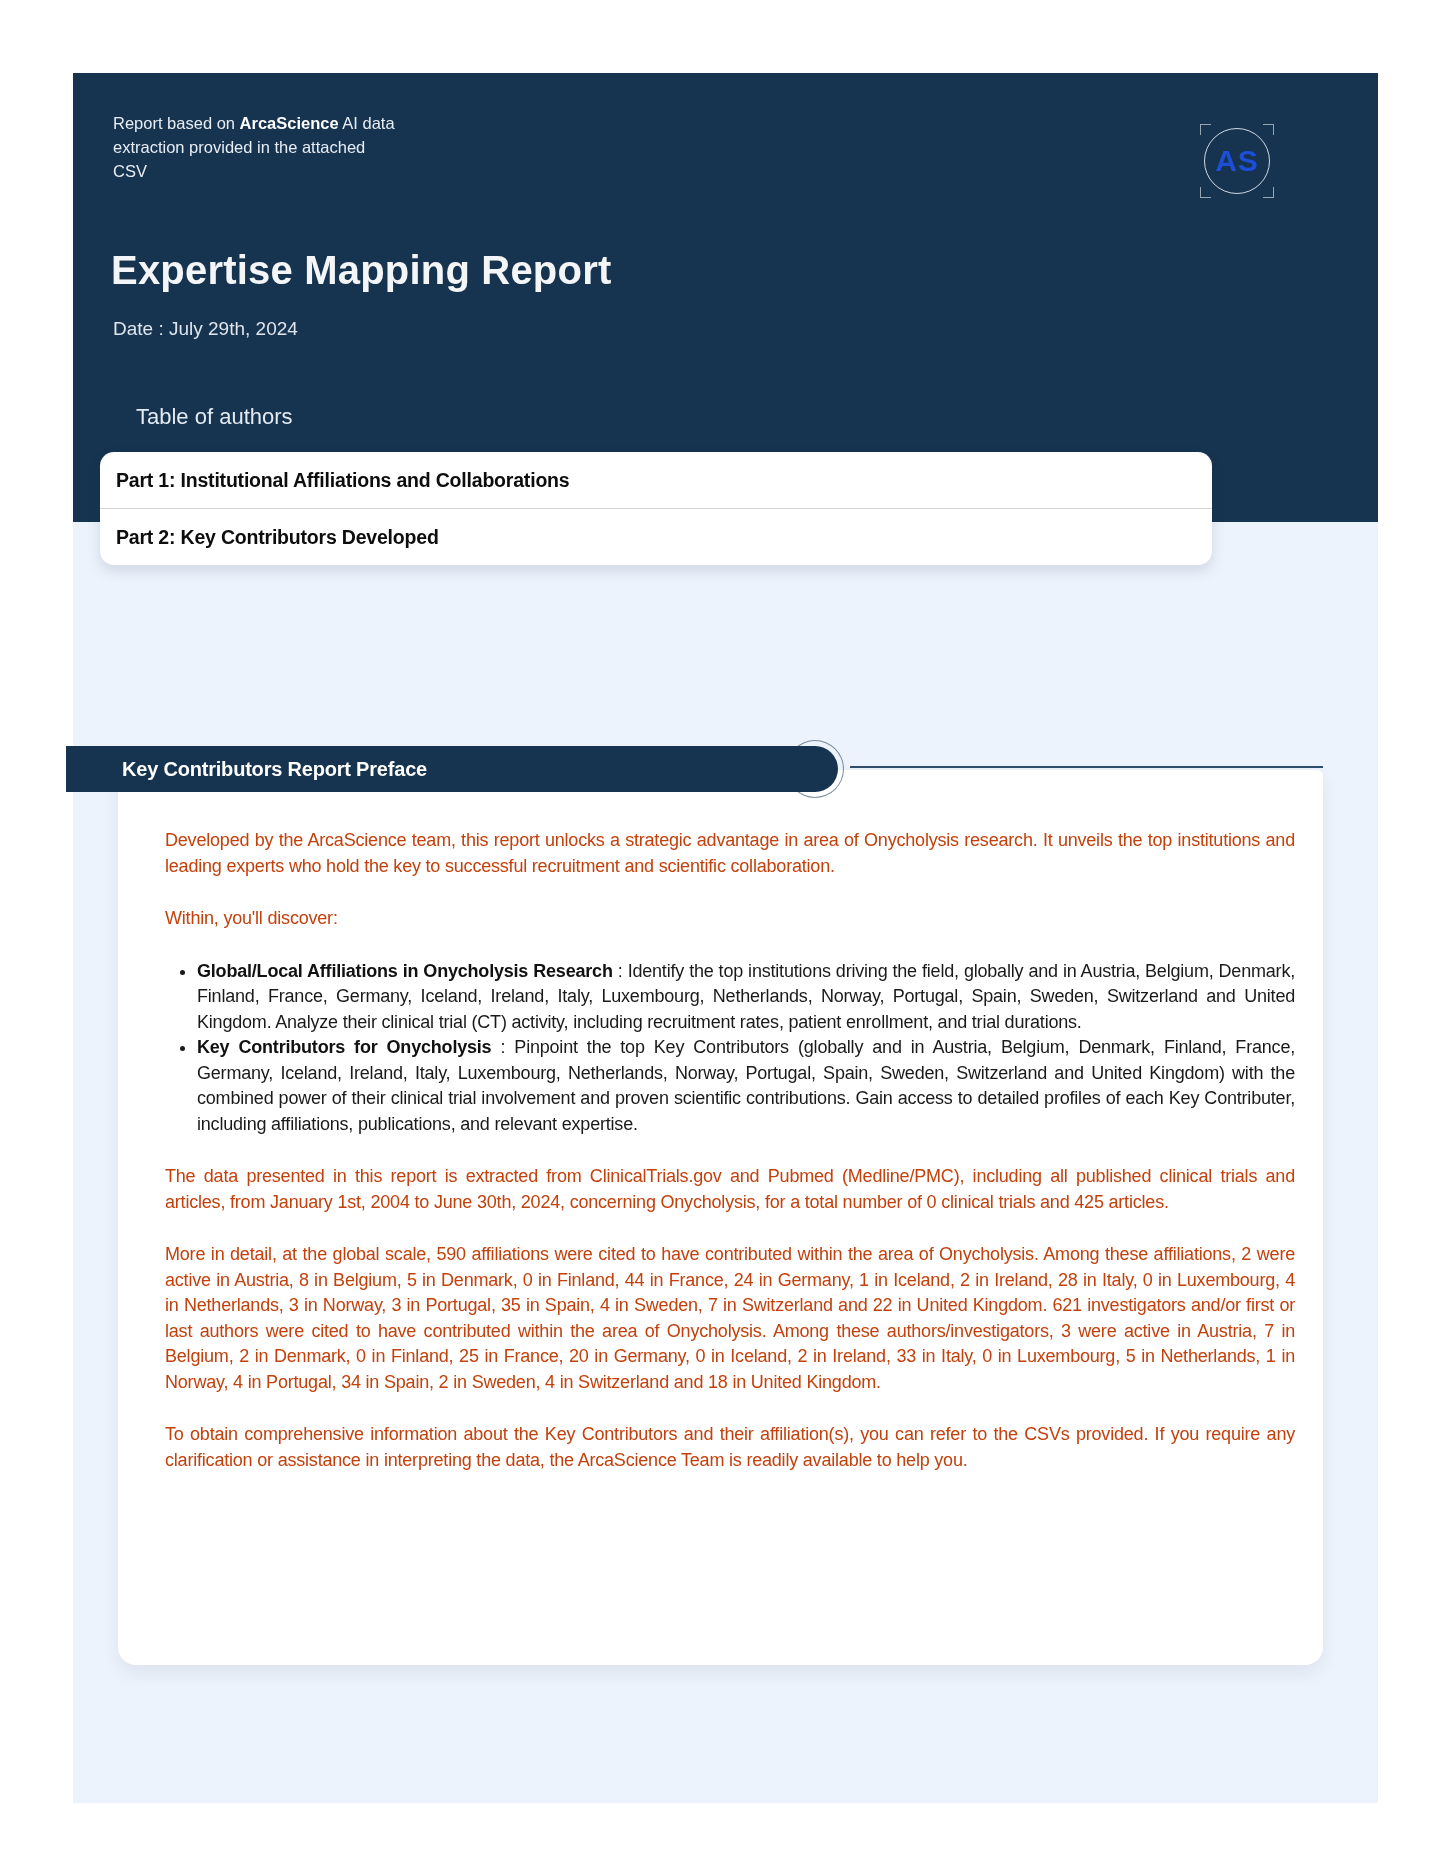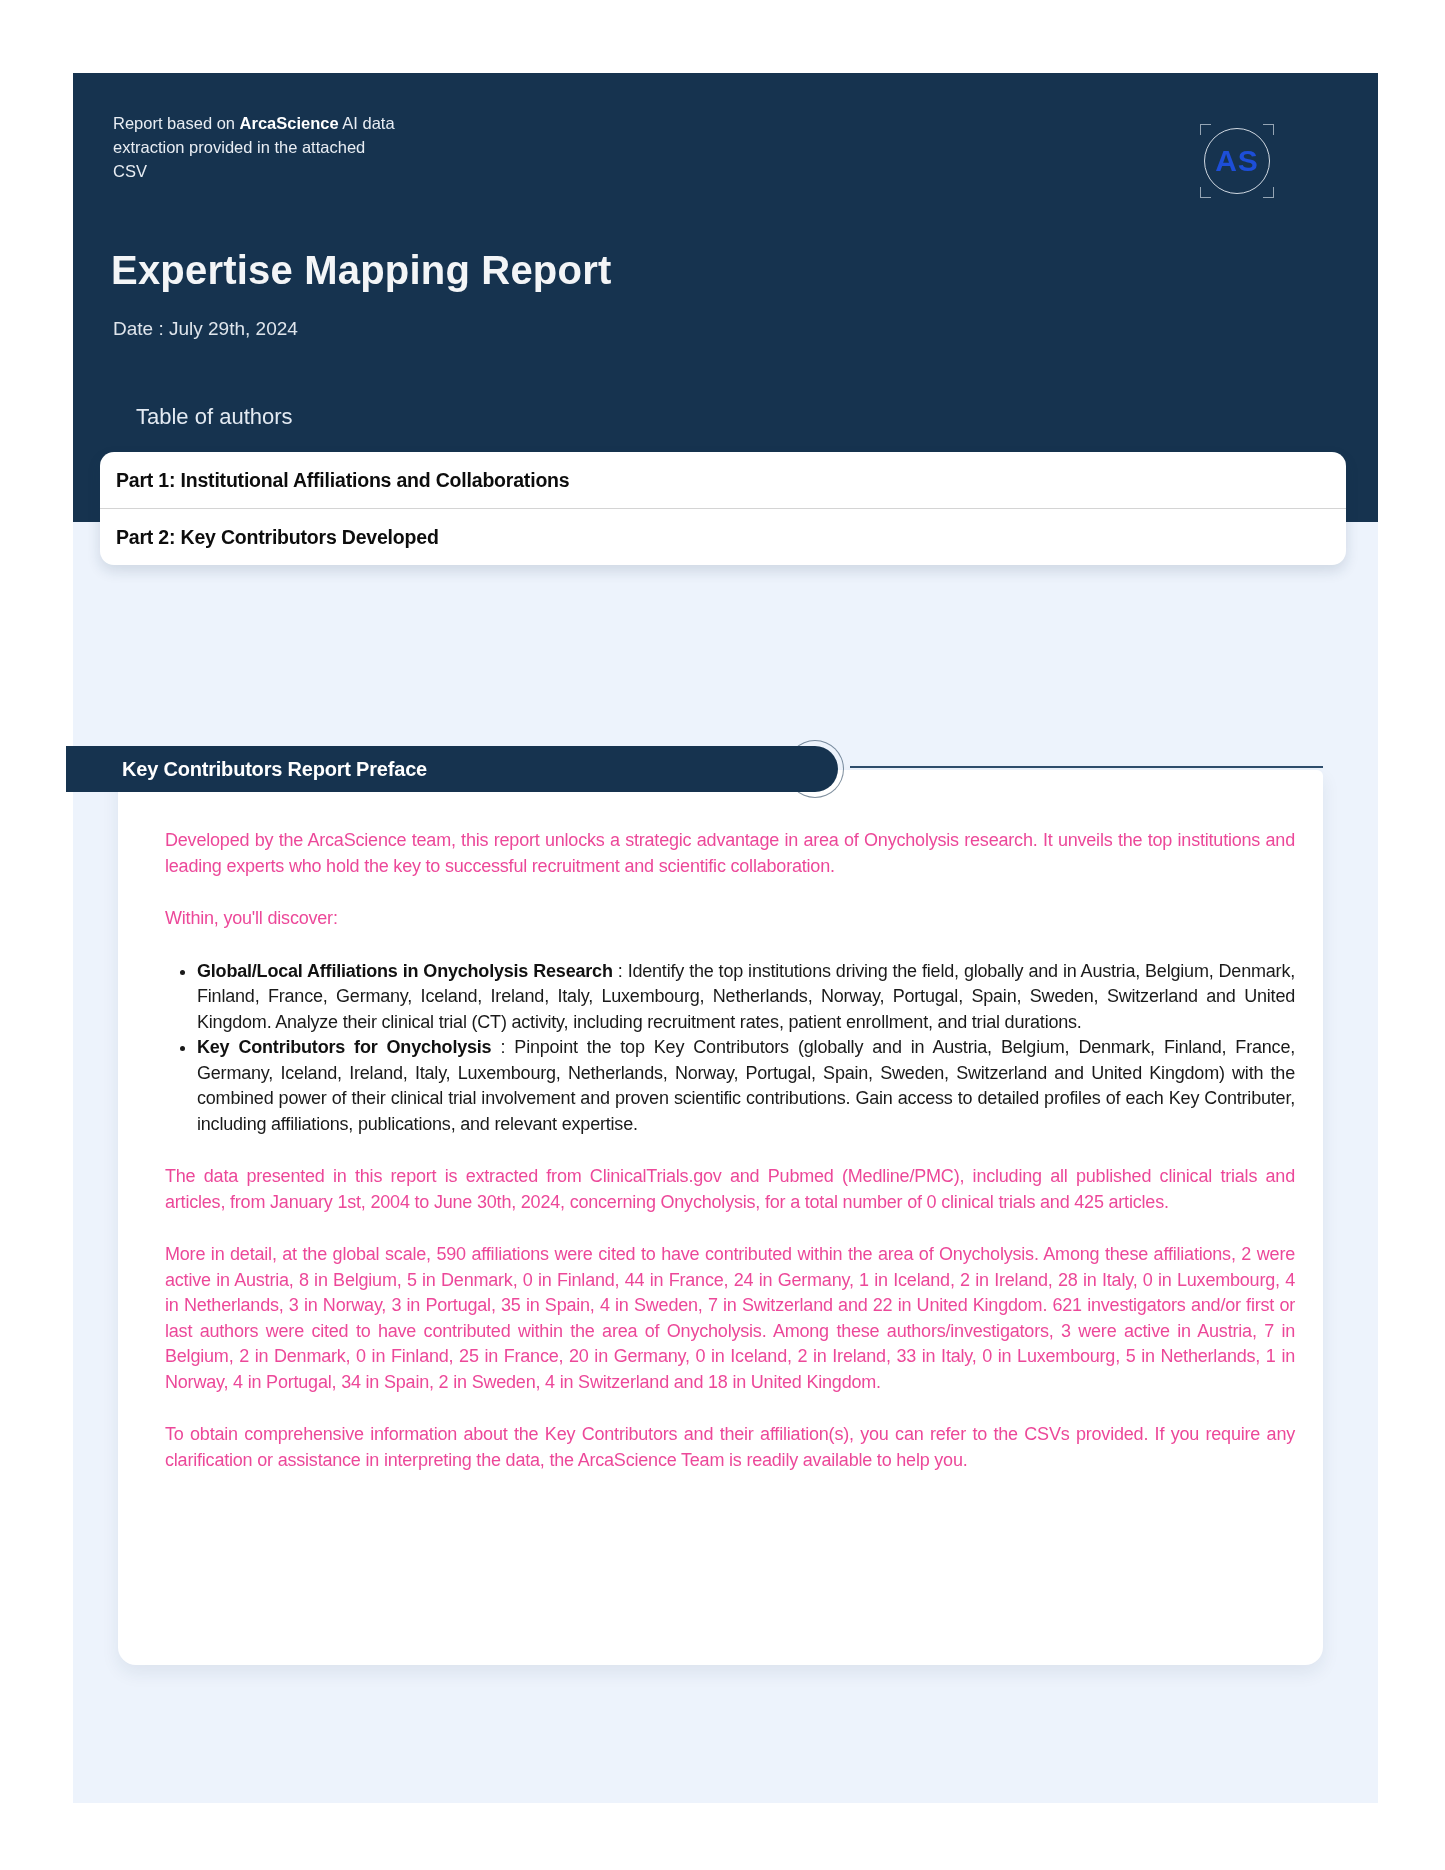--- a/index.html
+++ b/index.html
@@ -57,21 +57,21 @@
     color: #dfe5ec; font-size: 19px;
   }
 
   
   .toc-heading {
     position: absolute; left: 136px; top: 404px;
     color: #e3eaf2; font-size: 22px; font-weight: 400;
   }
   .toc-card {
     position: absolute; left: 100px; top: 452px;
-    width: 1246px; height: 113px;
+    width: 1112px; height: 113px;
     background: #ffffff; border-radius: 14px;
     box-shadow: 0 6px 14px rgba(22,51,79,0.14);
     display: flex; flex-direction: column;
     overflow: hidden;
   }
   .toc-row {
     flex: 1; display: flex; align-items: center;
     padding-left: 16px;
     font-size: 19.5px; font-weight: 700; color: #0d0d0d;
     letter-spacing: -0.2px;
@@ -107,21 +107,21 @@
     position: absolute; left: 118px; top: 770px;
     width: 1205px; height: 895px;
     background: #ffffff;
     border-radius: 6px 6px 18px 18px;
     box-shadow: 0 8px 18px rgba(22,51,79,0.08);
     padding: 58px 28px 40px 47px;
     overflow: hidden;
     z-index: 2;
   }
   .preface-card p {
-    font-size: 18px; line-height: 25.5px; color: #ec4899;
+    font-size: 18px; line-height: 25.5px; color: #c2410c;
     text-align: justify; letter-spacing: -0.2px;
     margin-bottom: 27px;
   }
   .preface-card p.no-justify { text-align: left; }
   .preface-card ul {
     margin: 5px 0 27px 0; padding-left: 32px;
   }
   .preface-card li {
     font-size: 18px; line-height: 25.5px; color: #1a1a1a;
     text-align: justify; letter-spacing: -0.2px;

